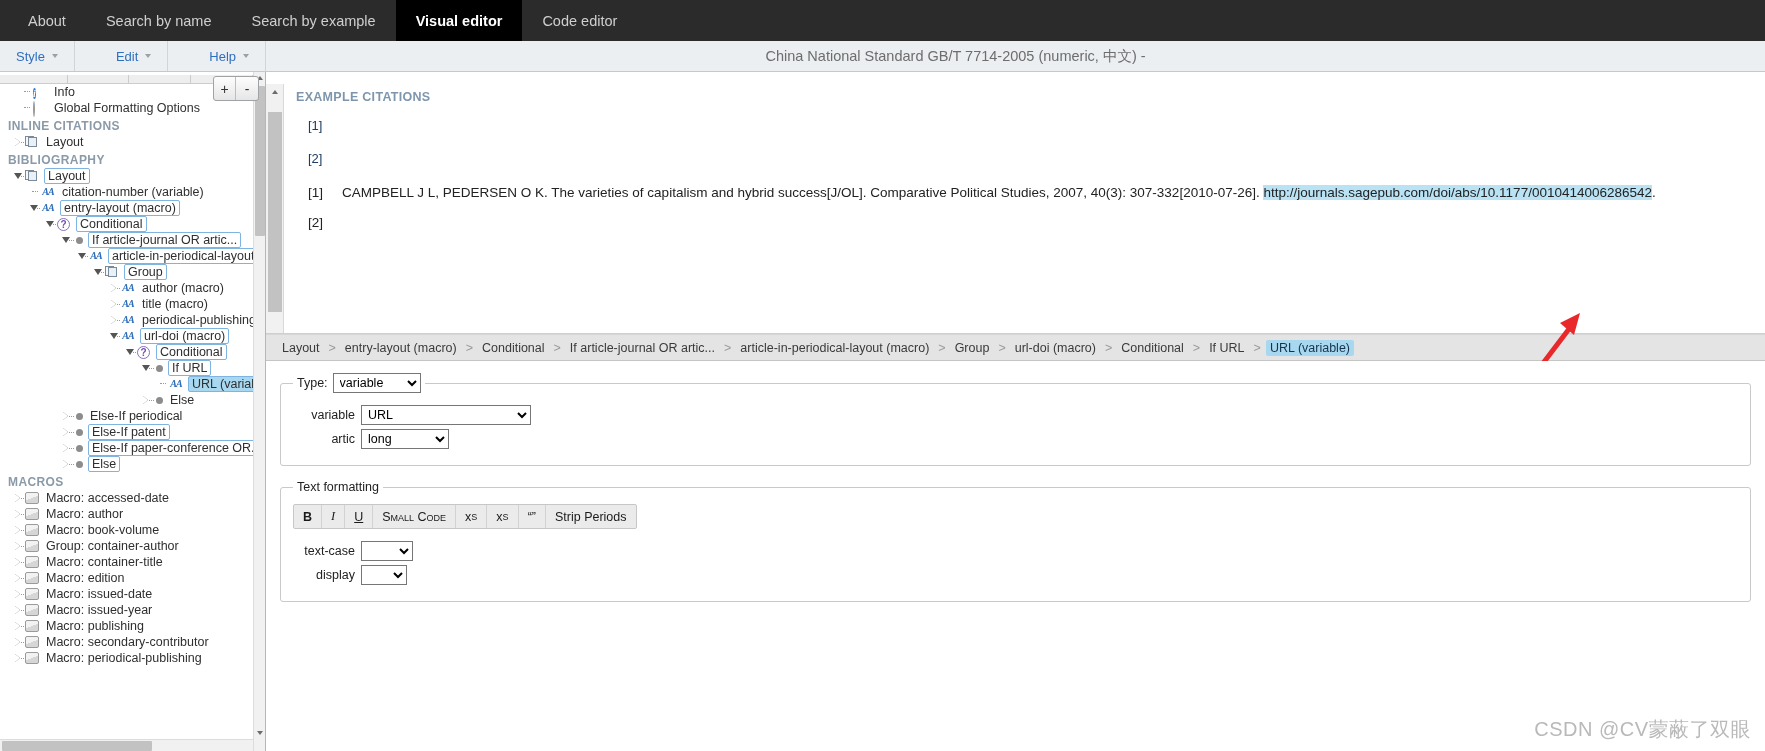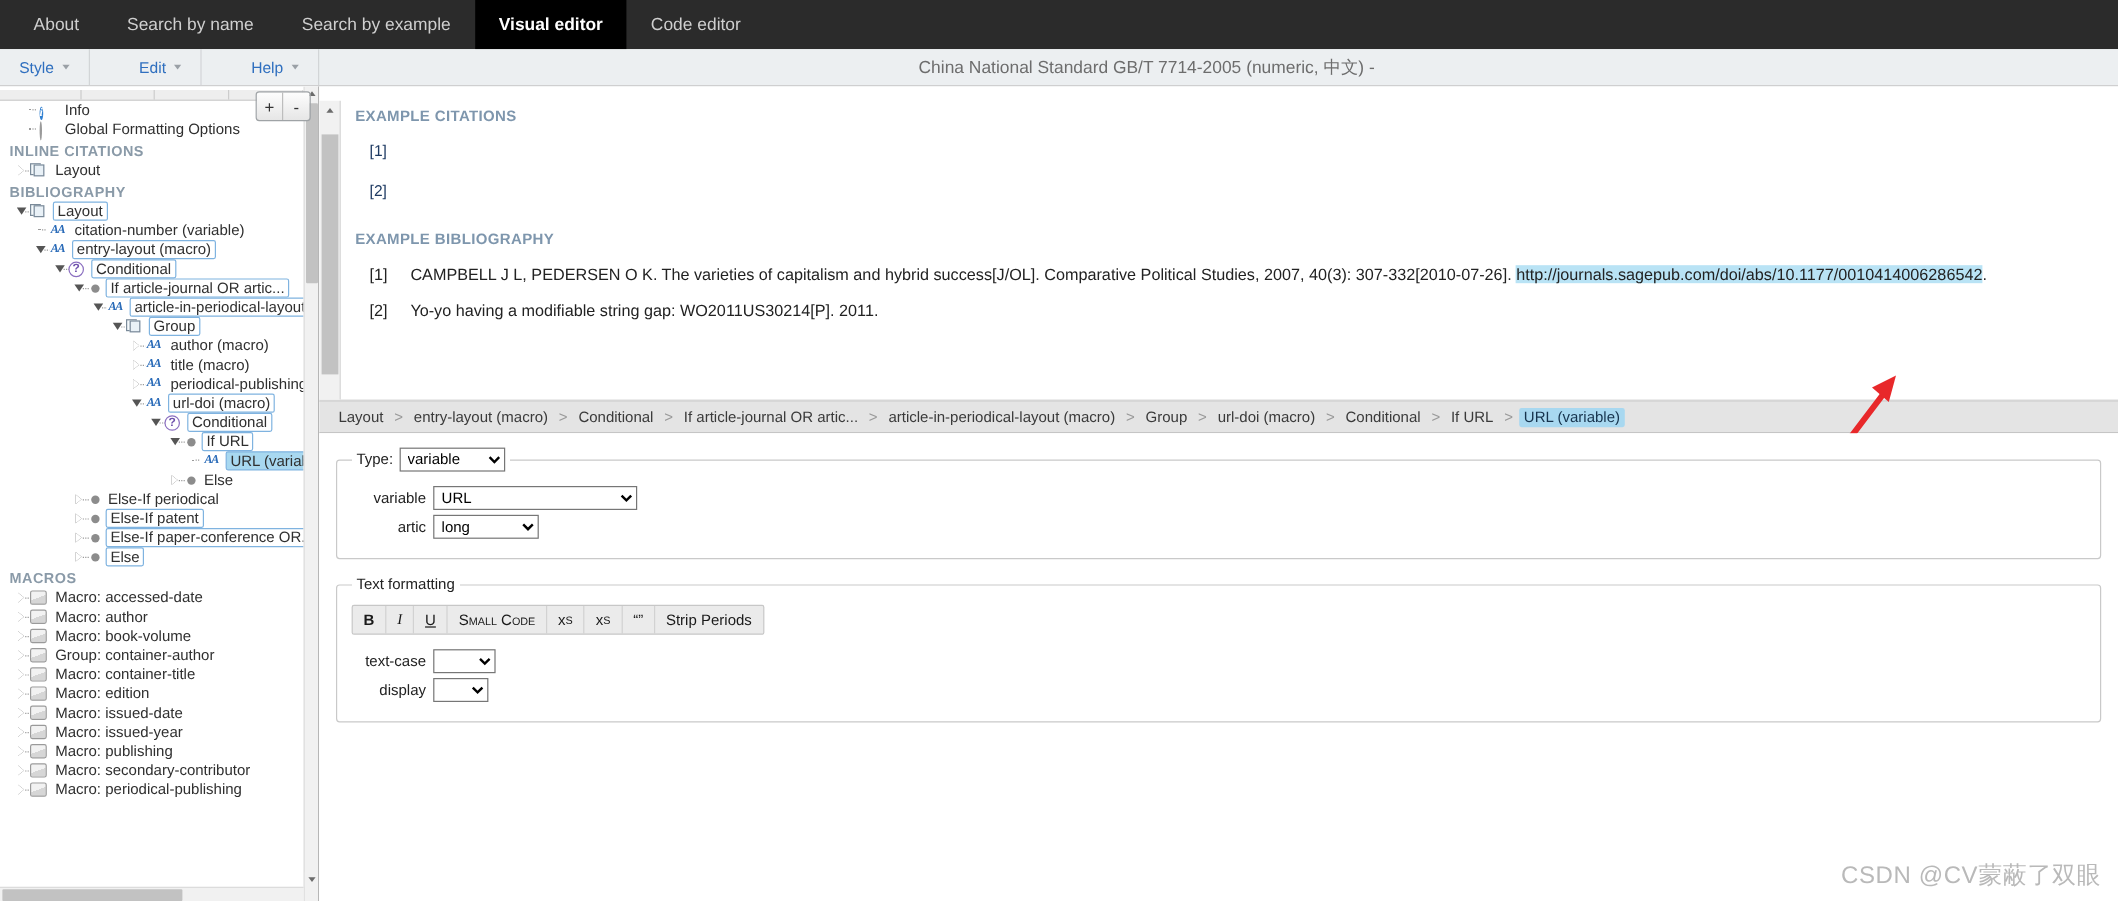--- a/index.html
+++ b/index.html
@@ -809,29 +809,27 @@
       <div id="preview-scroll">
         <div class="pcap arrow arrow-up"></div>
         <div class="pthumb"></div>
       </div>
       <div id="preview-body">
         <div class="sec-label">EXAMPLE CITATIONS</div>
         <div id="citation-list">
             <div class="cite-row">[1]</div>
             <div class="cite-row">[2]</div>
           </div>
-        <div class="sec-label" style="margin-top:26px;">EXAMPLE BIBLIOGRAPHY</div>
         <div id="bib-list">
             <div class="bib-row">
               <span class="bib-num">[1]</span>
               <span><span>CAMPBELL J L, PEDERSEN O K. The varieties of capitalism and hybrid success[J/OL]. Comparative Political Studies, 2007, 40(3): 307-332[2010-07-26]. </span><span class="hl-url">http://journals.sagepub.com/doi/abs/10.1177/0010414006286542</span><span>.</span></span>
             </div>
             <div class="bib-row">
               <span class="bib-num">[2]</span>
-              <span><span>Yo-yo having a modifiable string gap: WO2011US30214[P]. 2011.</span></span>
             </div>
           </div>
       </div>
 
       <svg id="arrow" width="72" height="86">
         <g>
           <line x1="8" y1="80" x2="58" y2="14" stroke="#e8282a" stroke-width="5" stroke-linecap="round"></line>
           <polygon points="66,2 46,12 60,24" fill="#e8282a"></polygon>
         </g>
       </svg>

